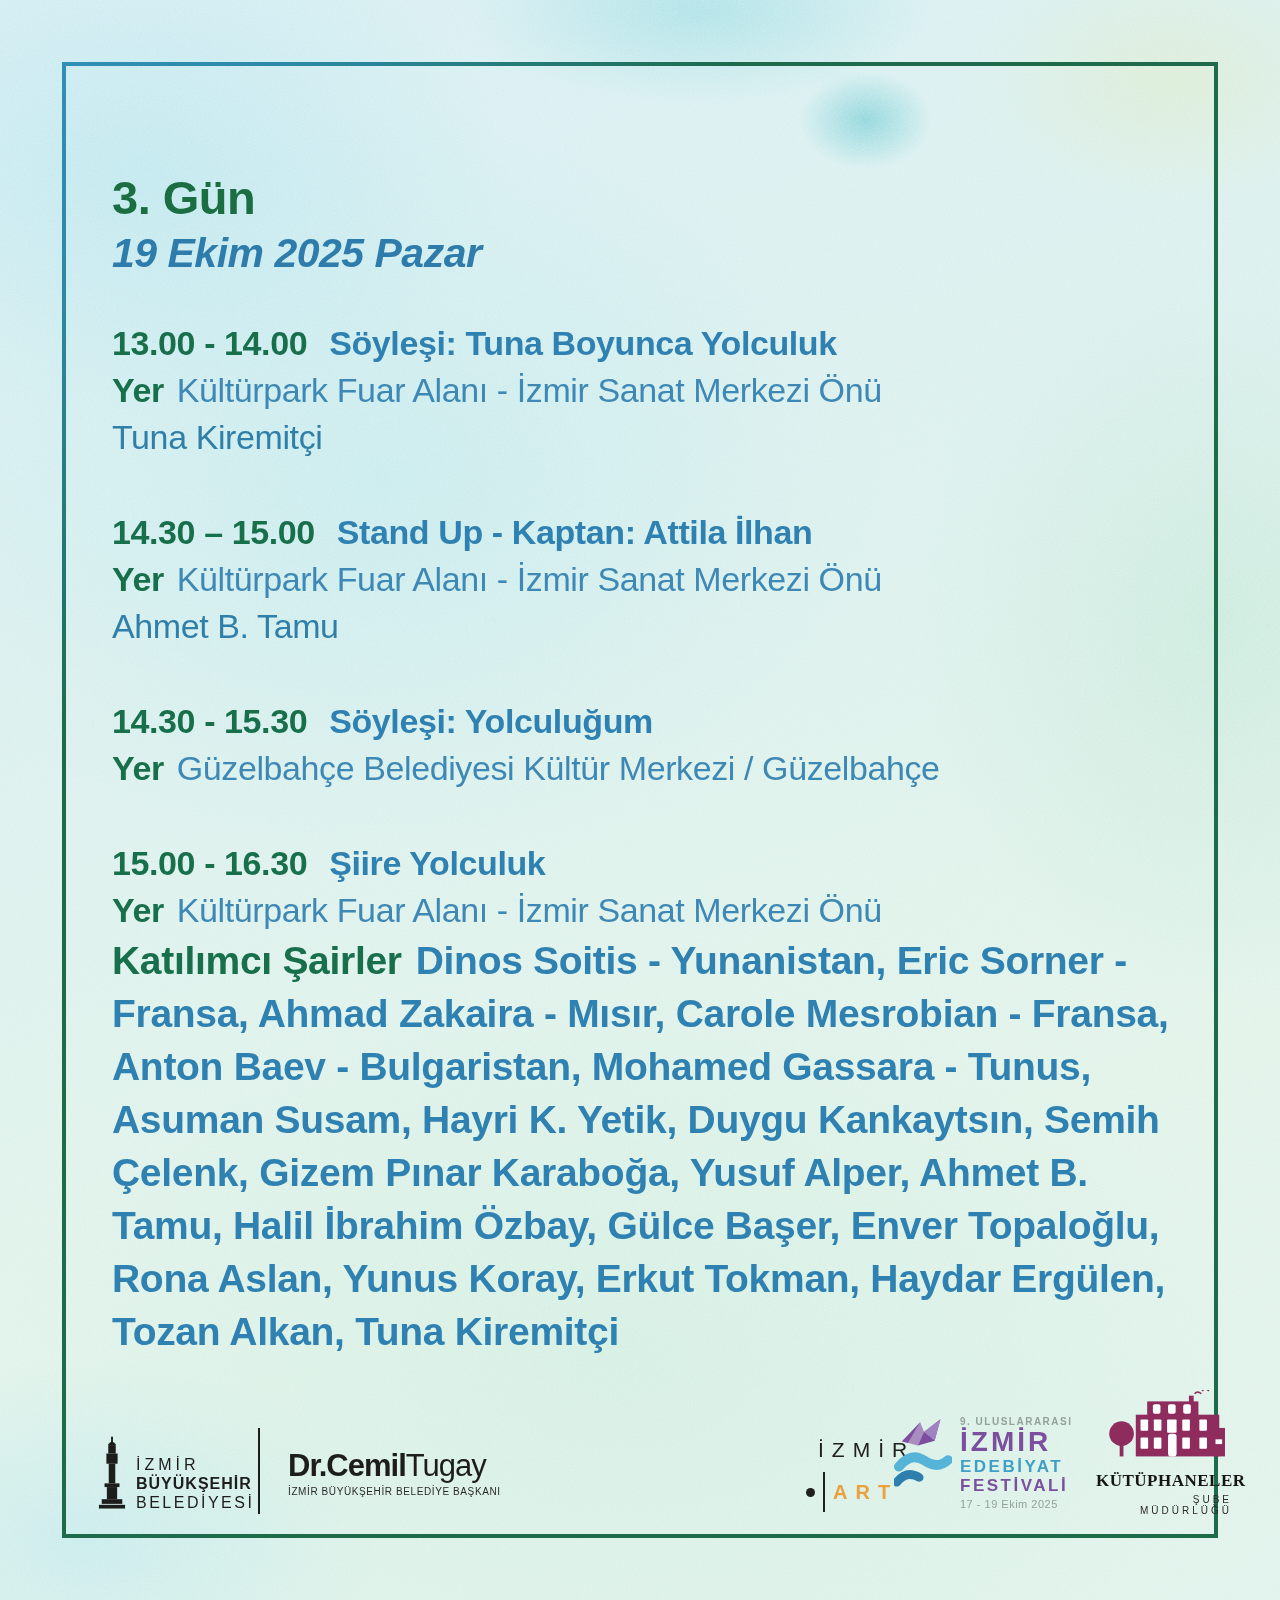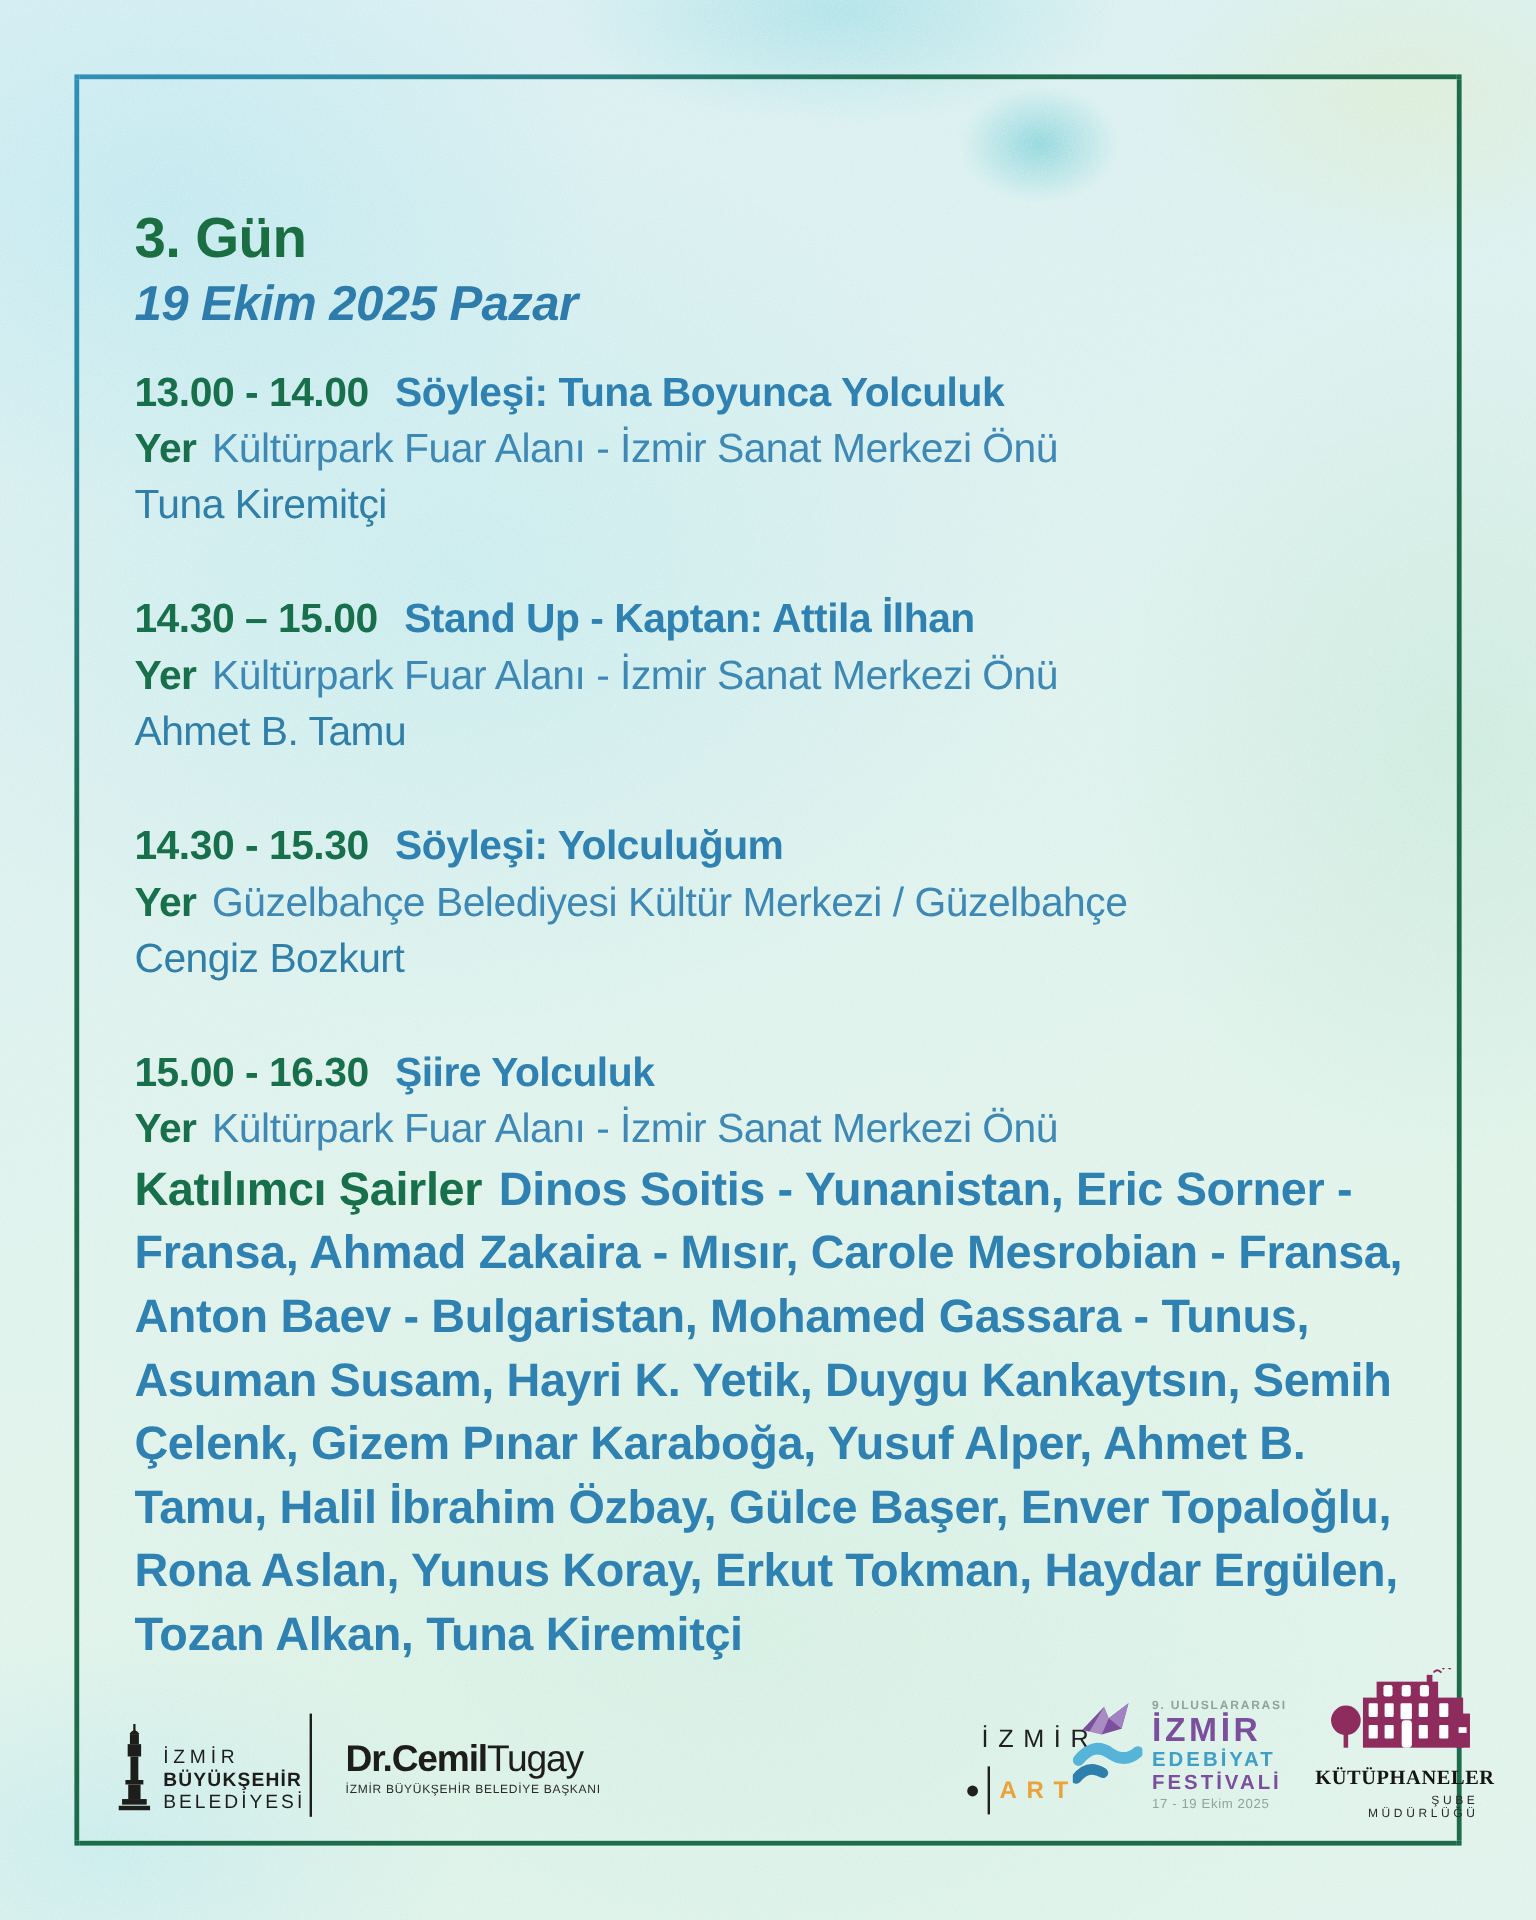--- a/index.html
+++ b/index.html
@@ -21,21 +21,21 @@
   .frame{
     position:absolute;left:62px;top:62px;width:1148px;height:1468px;
     border:4px solid #1d6b4a;
     border-image:linear-gradient(135deg,#2f8fb7 0%,#2a8aa4 9%,#1d6b4a 26%,#1d6b4a 100%) 1;
   }
   .abs{position:absolute;}
   
   .day-title{left:112px;top:170px;font-size:47px;font-weight:800;color:#1b6e41;letter-spacing:-.5px;}
   .date-title{left:112px;top:230px;font-size:41px;font-weight:700;font-style:italic;color:#2d7cab;letter-spacing:-.5px;}
   
-  .events{left:112px;top:304px;width:1086px;}
+  .events{left:112px;top:320px;width:1086px;}
   .event{margin-bottom:48px;}
   .line{font-size:34px;line-height:47px;letter-spacing:-.4px;}
   .time{font-weight:800;color:#17704b;margin-right:22px;white-space:nowrap;}
   .etitle{font-weight:600;color:#2f81b2;}
   .yer{font-weight:800;color:#17704b;margin-right:13px;}
   .loc{font-weight:400;color:#3e88b5;}
   .pname{font-weight:500;color:#2f7fa9;}
   .poets{margin:0;font-size:39px;line-height:53px;letter-spacing:-.3px;}
   .poets-label{font-weight:800;color:#17704b;margin-right:14px;}
   .poets-names{font-weight:600;color:#2f81b2;}
@@ -116,23 +116,20 @@
         <span class="pname">Ahmet B. Tamu</span>
       </div>
     </div>
 
     <div class="event">
       <div class="line">
         <span class="time">14.30 - 15.30</span><span class="etitle">Söyleşi: Yolculuğum</span>
       </div>
       <div class="line">
         <span class="yer">Yer</span><span class="loc">Güzelbahçe Belediyesi Kültür Merkezi / Güzelbahçe</span>
-      </div>
-      <div class="line">
-        <span class="pname">Cengiz Bozkurt</span>
       </div>
     </div>
 
     <div class="event">
       <div class="line">
         <span class="time">15.00 - 16.30</span><span class="etitle">Şiire Yolculuk</span>
       </div>
       <div class="line">
         <span class="yer">Yer</span><span class="loc">Kültürpark Fuar Alanı - İzmir Sanat Merkezi Önü</span>
       </div>

